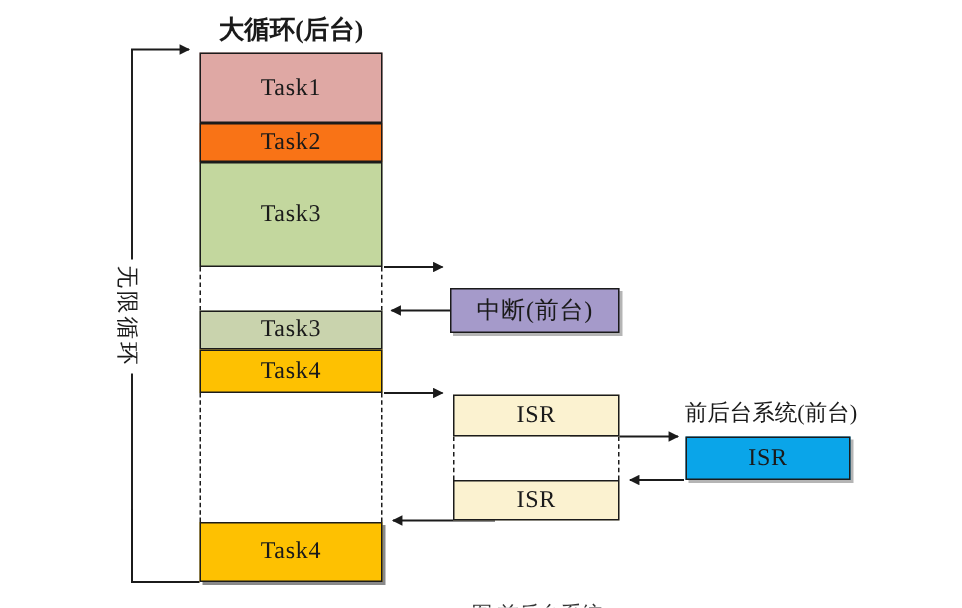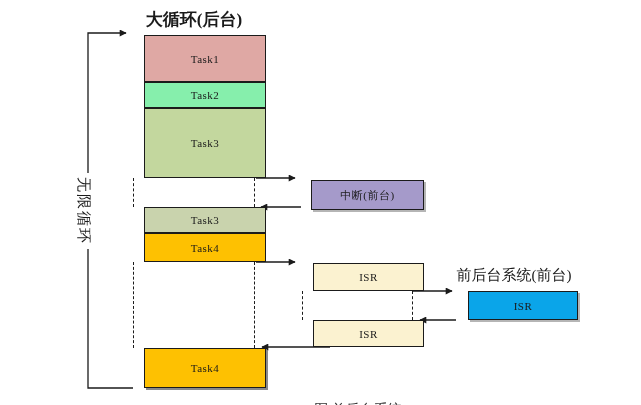--- a/index.html
+++ b/index.html
@@ -6,37 +6,37 @@
   body{
     width:641px;height:405px;position:relative;overflow:hidden;
     background:#ffffff;
     font-family:"Liberation Serif","DejaVu Serif",serif;
     color:#1a1a1a;
   }
   .abs{position:absolute;box-sizing:border-box;}
   .box{
     border:1px solid #1b1b1b;
     display:flex;align-items:center;justify-content:center;
-    font-size:11px;letter-spacing:.5px;margin-left:11px;
+    font-size:16px;letter-spacing:.5px;
   }
   
   .task1{left:133px;top:35px;width:122px;height:47px;background:#dfa8a4;}
-  .task2{left:133px;top:82px;width:122px;height:26px;background:#86efac;}
+  .task2{left:133px;top:82px;width:122px;height:26px;background:#f97316;}
   .task3{left:133px;top:108px;width:122px;height:70px;background:#c3d79e;}
   .task3b{left:133px;top:207px;width:122px;height:26px;background:#c9d3ad;}
   .task4a{left:133px;top:233px;width:122px;height:29px;background:#fec101;}
   .task4b{left:133px;top:348px;width:122px;height:40px;background:#fec101;
           box-shadow:2px 2px 0 rgba(40,40,40,.55);}
   
   .gap{border-left:1px dashed #1b1b1b;border-right:1px dashed #1b1b1b;background:#fff;}
   .gap1{left:133px;top:178px;width:122px;height:29px;}
   .gap2{left:133px;top:262px;width:122px;height:86px;}
   .isrgap{left:302px;top:291px;width:111px;height:29px;}
   
-  .interrupt{left:300px;top:180px;width:113px;height:30px;background:#a59aca;
+  .interrupt{left:300px;top:192px;width:113px;height:30px;background:#a59aca;
              box-shadow:2px 2px 0 rgba(90,90,90,.45);}
   .isr1{left:302px;top:263px;width:111px;height:28px;background:#fbf2d0;}
   .isr2{left:302px;top:320px;width:111px;height:27px;background:#fbf2d0;}
   .isrblue{left:457px;top:291px;width:110px;height:29px;background:#0aa5e9;
            box-shadow:2px 2px 0 rgba(90,90,90,.45);}
   
   .title{left:133px;top:8px;width:122px;text-align:center;font-size:17px;white-space:nowrap;font-weight:bold;}
   .nested-label{left:447px;top:266px;width:134px;text-align:center;font-size:15px;white-space:nowrap;}
   .loop-label{
     left:46px;top:201px;width:76px;height:20px;

